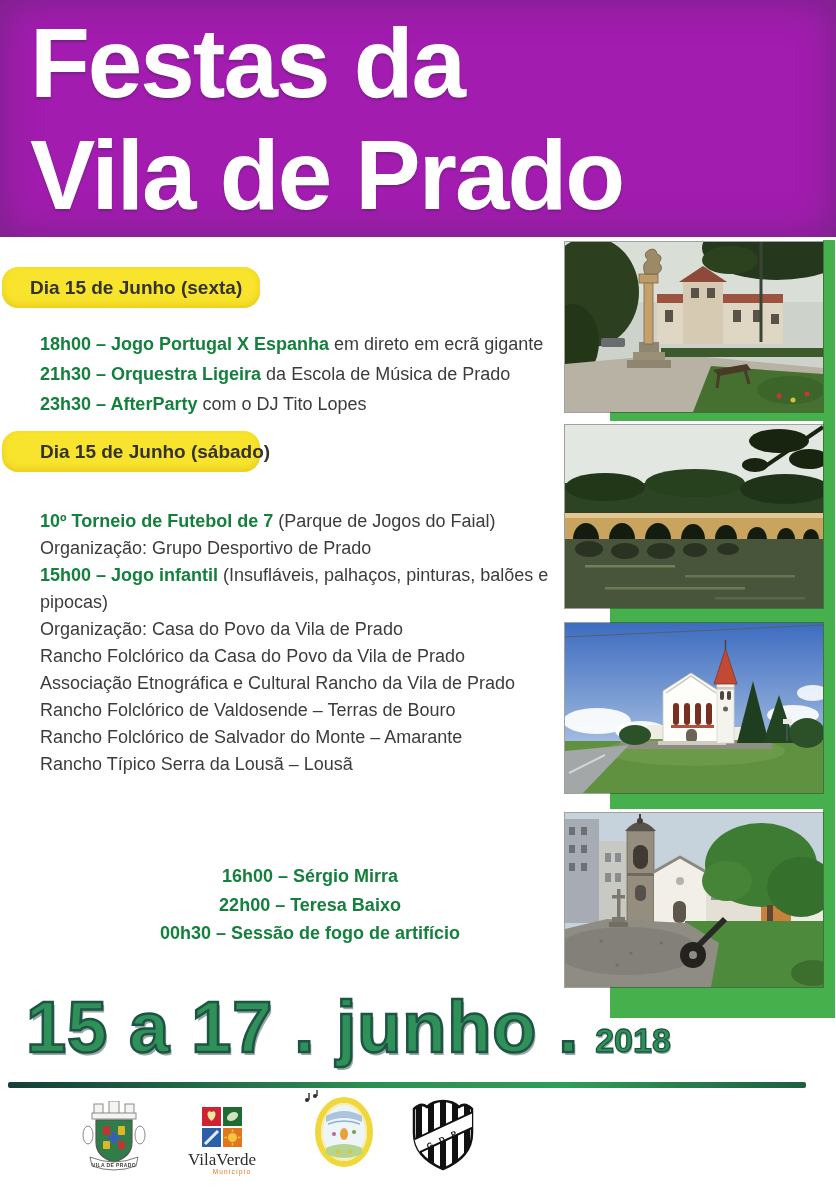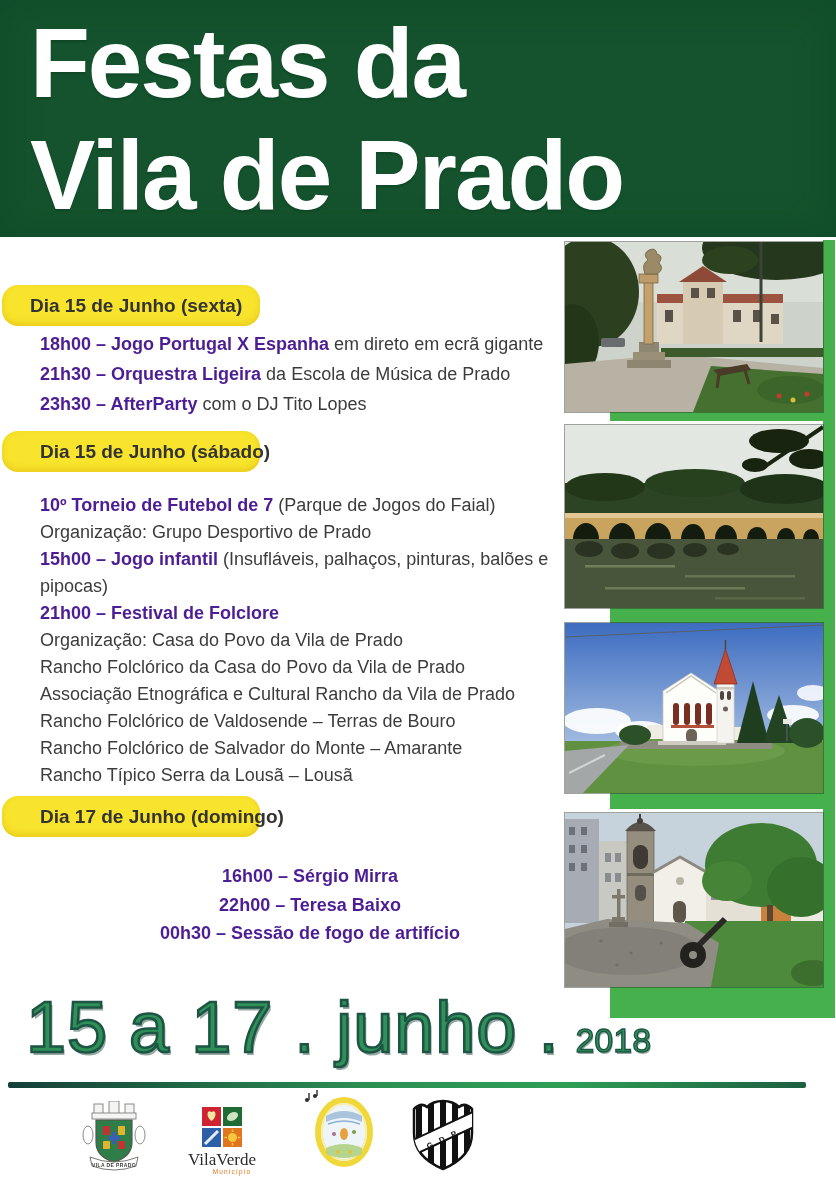--- a/index.html
+++ b/index.html
@@ -3,21 +3,21 @@
 <meta charset="utf-8">
 <style>
   html,body{margin:0;padding:0;background:#ffffff;}
   .poster{
     position:relative;width:836px;height:1200px;overflow:hidden;
     background:#ffffff;font-family:"Liberation Sans","DejaVu Sans",sans-serif;
   }
   
   .green-header{
     position:absolute;left:0;top:0;width:836px;height:237px;
-    background:#14532d;
+    background:#a21caf;
     box-shadow:inset 0 0 40px rgba(0,55,30,.28);
   }
   .title-line{
     position:absolute;left:30px;color:#ffffff;font-weight:bold;
     font-size:98px;line-height:1;letter-spacing:-2px;white-space:nowrap;
     text-shadow:0 2px 2px rgba(0,40,20,.25);
   }
   .title-line.l1{top:14px;}
   .title-line.l2{top:126px;}
   
@@ -38,34 +38,34 @@
   .ph3{top:623px;height:170px;}
   .ph4{top:813px;height:174px;}
   
   .day-band{
     position:absolute;left:2px;width:258px;height:41px;
     background:#f8e42c;border-radius:16px;
     box-shadow:inset 0 -3px 6px rgba(205,160,0,.35);
     display:flex;align-items:center;padding-left:38px;box-sizing:border-box;
     font-size:19px;font-weight:bold;color:#333331;white-space:nowrap;
   }
-  .band1{top:285px;padding-left:28px;}
+  .band1{top:267px;padding-left:28px;}
   .band2{top:431px;}
   .band3{top:796px;}
   
   .events{position:absolute;left:40px;width:540px;color:#3c3c3c;font-size:18px;}
   .events .evt{display:block;}
-  .events .b{font-weight:bold;color:#4c1d95;}
+  .events .b{font-weight:bold;color:#15803d;}
   .ev1{top:329px;line-height:30px;}
-  .ev2{top:492px;line-height:27px;}
+  .ev2{top:508px;line-height:27px;}
   .ev3{top:862px;line-height:28.5px;text-align:center;}
   
   .date-banner{
     position:absolute;left:26px;top:986px;white-space:nowrap;
-    color:#2f9157;font-weight:normal;
+    color:#2f9157;font-weight:bold;
   }
   .date-banner .big{
     font-size:72px;letter-spacing:1px;
     -webkit-text-stroke:2.5px #1d5446;
     text-shadow:2px 3px 0 rgba(22,62,48,.45);
   }
   .date-banner .yr{
     font-size:34px;margin-left:16px;
     -webkit-text-stroke:1.3px #1d5446;
     text-shadow:1px 2px 0 rgba(22,62,48,.45);
@@ -304,32 +304,28 @@
     <div class="evt"><span class="b">23h30 – AfterParty</span><span> com o DJ Tito Lopes</span></div>
   </div>
 
   <div class="day-band band2">
     <span>Dia 15 de Junho (sábado)</span>
   </div>
   <div class="events ev2">
     <div class="evt"><span class="b">10º Torneio de Futebol de 7</span><span> (Parque de Jogos do Faial)</span></div>
     <div class="evt"><span class="b"></span><span>Organização: Grupo Desportivo de Prado</span></div>
     <div class="evt"><span class="b">15h00 – Jogo infantil</span><span> (Insufláveis, palhaços, pinturas, balões e pipocas)</span></div>
-    <div class="evt"><span class="b">21h00 – Festival de Folclore</span><span></span></div>
     <div class="evt"><span class="b"></span><span>Organização: Casa do Povo da Vila de Prado</span></div>
     <div class="evt"><span class="b"></span><span>Rancho Folclórico da Casa do Povo da Vila de Prado</span></div>
     <div class="evt"><span class="b"></span><span>Associação Etnográfica e Cultural Rancho da Vila de Prado</span></div>
     <div class="evt"><span class="b"></span><span>Rancho Folclórico de Valdosende – Terras de Bouro</span></div>
     <div class="evt"><span class="b"></span><span>Rancho Folclórico de Salvador do Monte – Amarante</span></div>
     <div class="evt"><span class="b"></span><span>Rancho Típico Serra da Lousã – Lousã</span></div>
   </div>
 
-  <div class="day-band band3">
-    <span>Dia 17 de Junho (domingo)</span>
-  </div>
   <div class="events ev3">
     <div class="evt"><span class="b">16h00 – Sérgio Mirra</span><span></span></div>
     <div class="evt"><span class="b">22h00 – Teresa Baixo</span><span></span></div>
     <div class="evt"><span class="b">00h30 – Sessão de fogo de artifício</span><span></span></div>
   </div>
 
   <div class="date-banner">
     <span class="big">15 a 17 . junho .</span><span class="yr">2018</span>
   </div>
   <div class="rule"></div>

